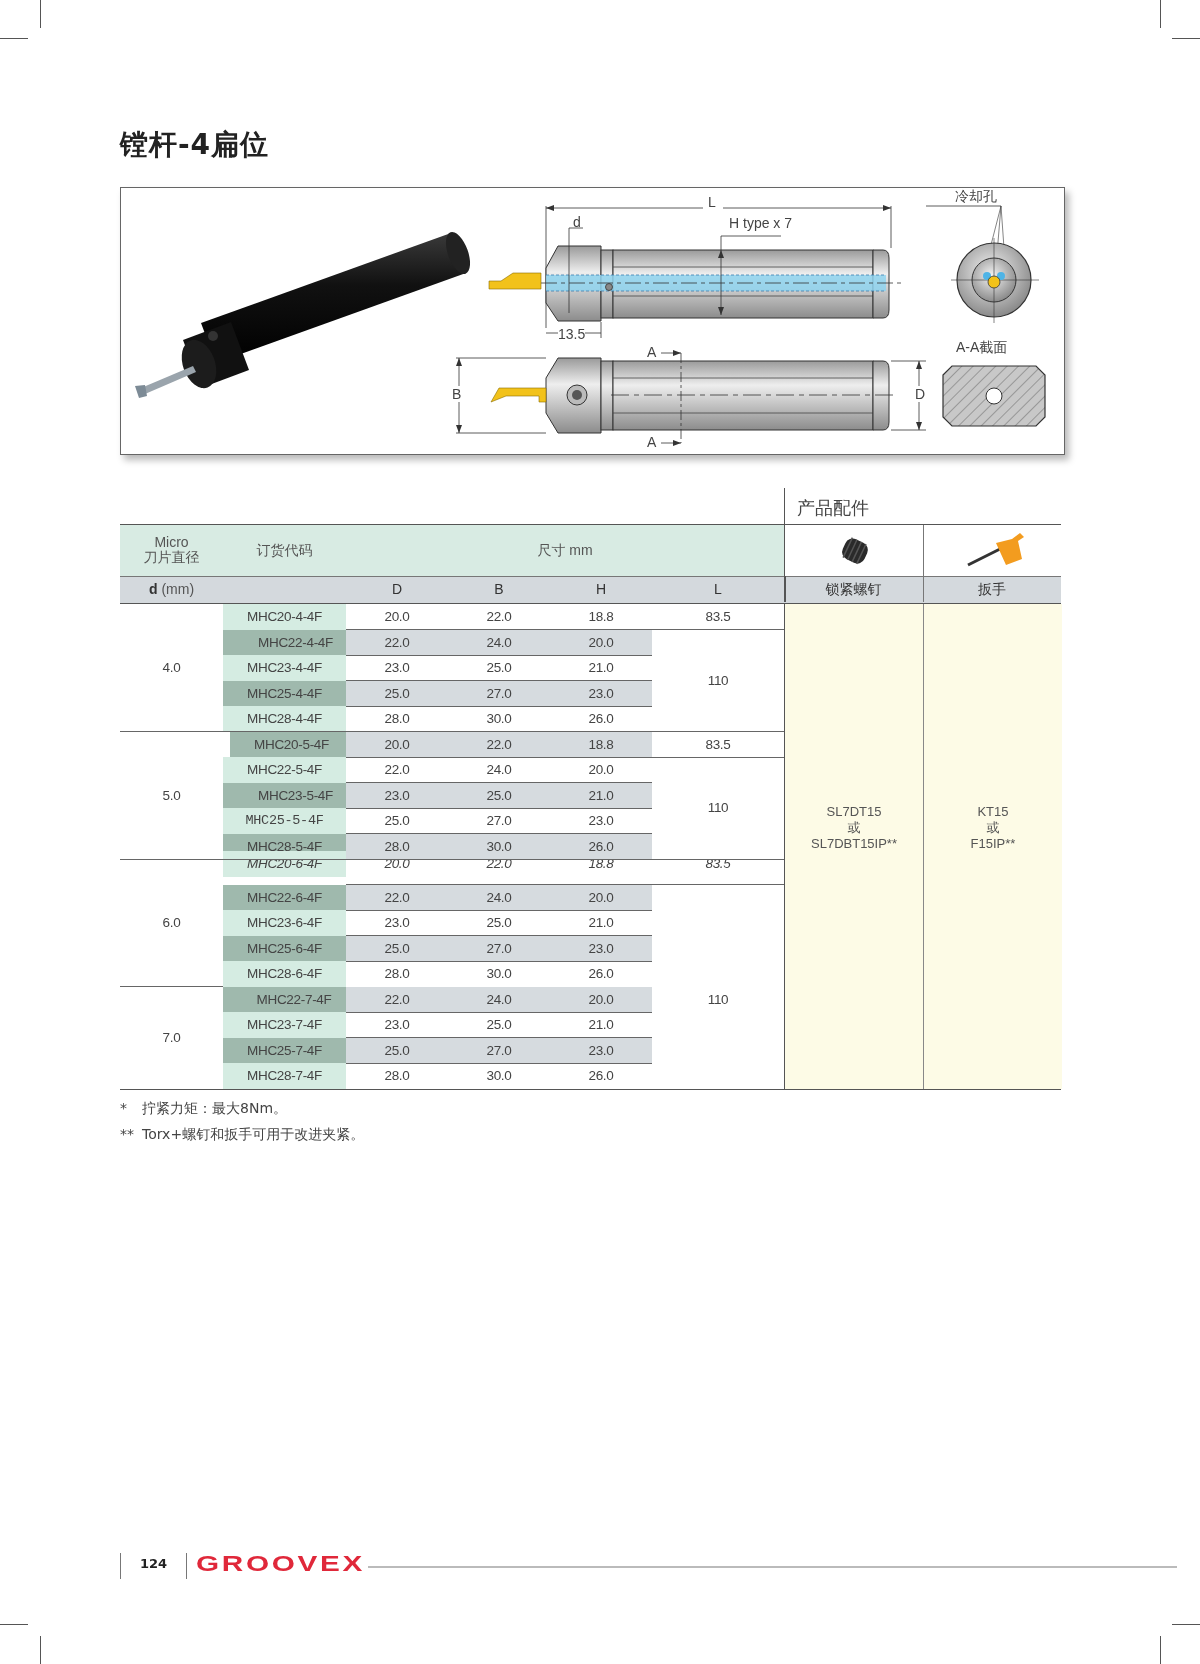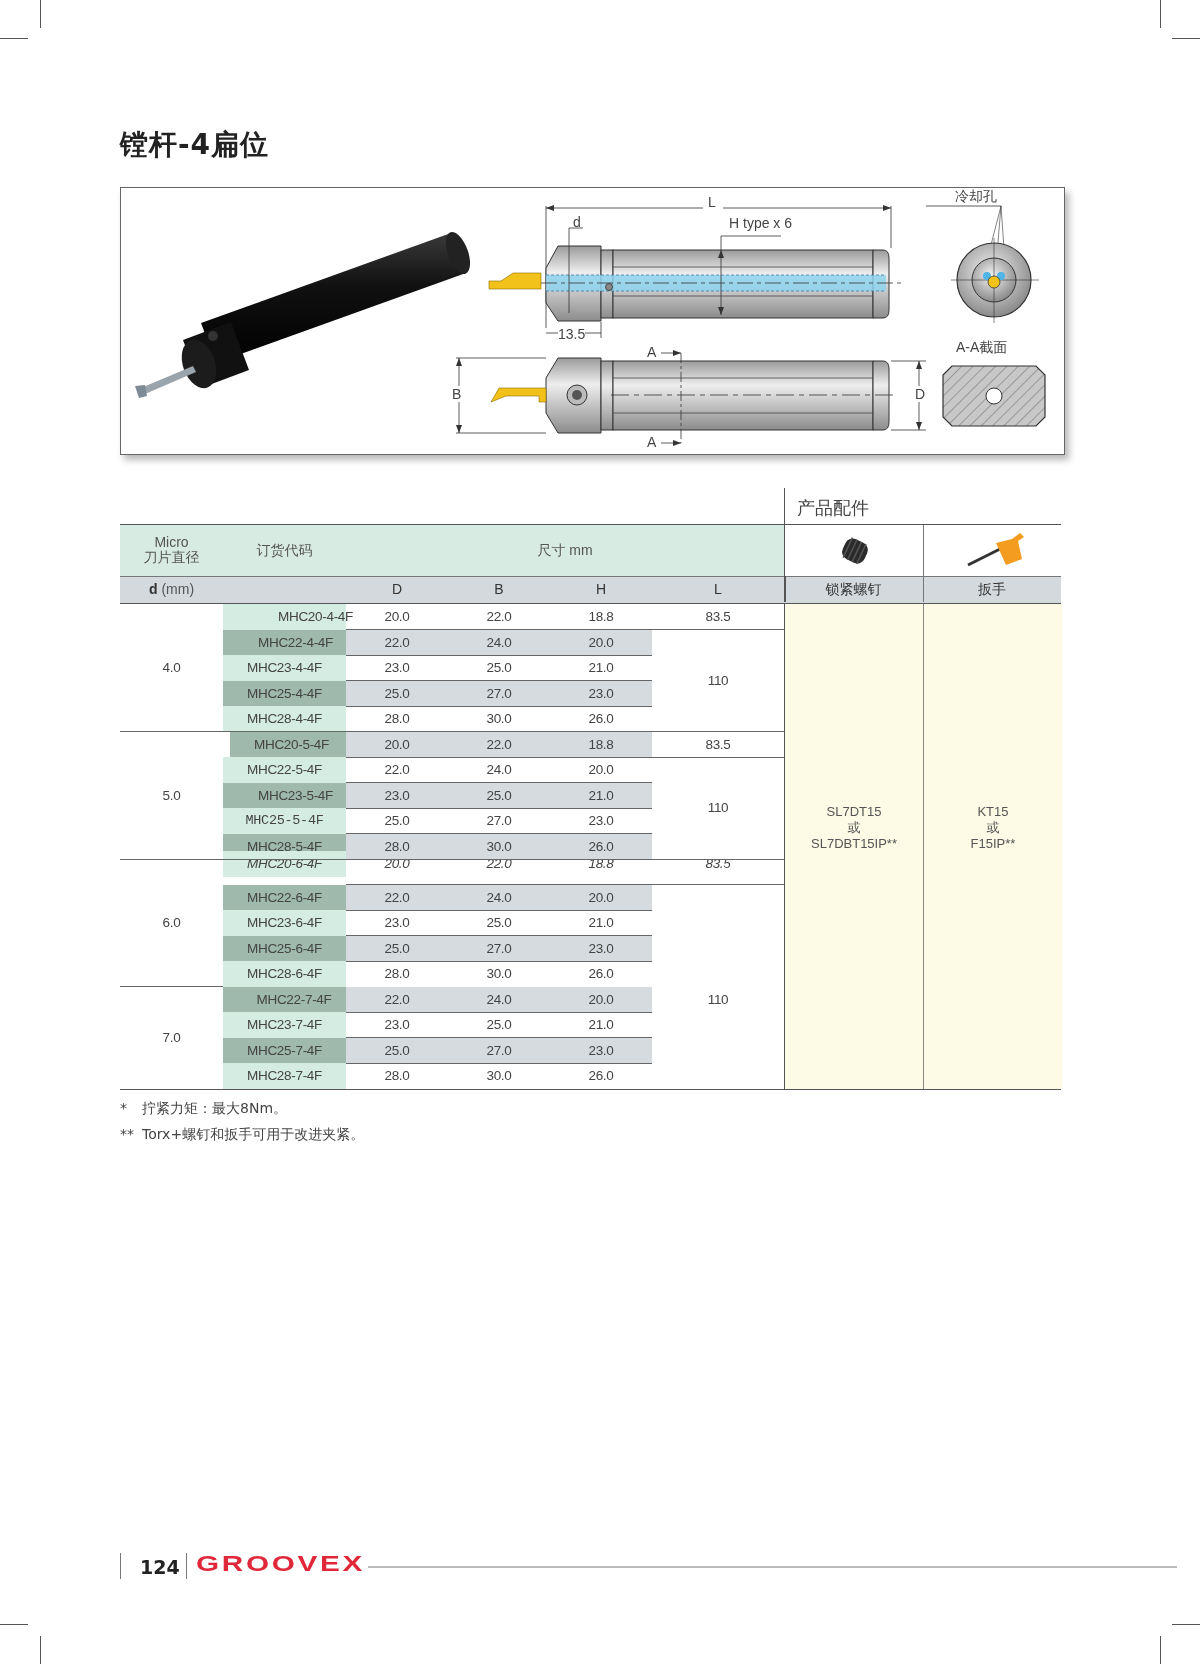--- a/index.html
+++ b/index.html
@@ -23,21 +23,21 @@
   .row{position:absolute;left:0;height:25.5px;width:664px;}
   .codecell{position:absolute;left:103px;width:123px;height:25.5px;}
   .valcell{position:absolute;left:226px;width:306px;height:25.5px;}
   .cell{position:absolute;top:0;height:25.5px;line-height:25.5px;font-family:"Liberation Sans",sans-serif;font-size:13.5px;color:#444;text-align:center;letter-spacing:-0.3px;}
   .line{position:absolute;height:1.2px;background:#666;}
   .acc-body{position:absolute;left:664px;top:0;width:277px;height:485px;background:#fdfbe6;border-left:1.5px solid #555;}
   .acc-body .sep{position:absolute;left:138px;top:0;width:1px;height:485px;background:#888;}
   .acc-text{position:absolute;top:200px;width:138px;text-align:center;font-family:"Liberation Sans",sans-serif;font-size:13px;line-height:16px;color:#555;}
   .note{position:absolute;left:120px;font-size:14px;color:#444;}
   .note .star{display:inline-block;width:22px;}
-  .footer-num{position:absolute;left:140px;top:1556px;font-size:19px;font-weight:bold;color:#222;}
+  .footer-num{position:absolute;left:140px;top:1556px;font-size:13px;font-weight:bold;color:#222;}
   .brand{position:absolute;left:196px;top:1551px;font-family:"Liberation Sans",sans-serif;font-weight:bold;font-size:22px;letter-spacing:2px;color:#e0283a;transform:scaleX(1.35);transform-origin:left center;}
 </style>
 </head>
 <body>
 
 <div class="crop" style="left:40px;top:0;width:1px;height:28px;"></div>
 <div class="crop" style="left:0;top:38px;width:28px;height:1px;"></div>
 <div class="crop" style="left:1160px;top:0;width:1px;height:28px;"></div>
 <div class="crop" style="left:1172px;top:38px;width:28px;height:1px;"></div>
 <div class="crop" style="left:40px;top:1636px;width:1px;height:28px;"></div>
@@ -148,21 +148,21 @@
       <line x1="873" y1="50" x2="873" y2="135" stroke="#333" stroke-width="0.6"></line>
       <circle cx="866" cy="88" r="4" fill="#4fb4e6"></circle>
       <circle cx="880" cy="88" r="4" fill="#4fb4e6"></circle>
       <circle cx="873" cy="94" r="6" fill="#f2c21a" stroke="#333" stroke-width="0.8"></circle>
       <polygon points="822,187 831,178 915,178 924,187 924,229 915,238 831,238 822,229" fill="url(#hatch)" stroke="#333" stroke-width="1.2"></polygon>
       <circle cx="873" cy="208" r="8" fill="#fff" stroke="#333" stroke-width="1"></circle>
     </g>
   </svg>
   <div class="dlabel" style="left:587px;top:6px;">L</div>
   <div class="dlabel" style="left:452px;top:26px;">d</div>
-  <div class="dlabel" style="left:608px;top:27px;">H type x 6</div>
+  <div class="dlabel" style="left:608px;top:27px;">H type x 7</div>
   <div class="dlabel" style="left:437px;top:138px;background:#fff;">13.5</div>
   <div class="dlabel" style="left:331px;top:198px;background:#fff;">B</div>
   <div class="dlabel" style="left:794px;top:198px;background:#fff;">D</div>
   <div class="dlabel" style="left:526px;top:156px;">A</div>
   <div class="dlabel" style="left:526px;top:246px;">A</div>
   <div class="dlabel" style="left:834px;top:0px;">冷却孔</div>
   <div class="dlabel" style="left:835px;top:151px;">A-A截面</div>
 </div>
 
 <div class="tbl">
@@ -208,21 +208,21 @@
     <div style="position:absolute;left:664px;top:-1px;width:1.5px;height:26px;background:#555;"></div>
     <div style="position:absolute;left:803px;top:-1px;width:1px;height:26px;background:#777;"></div>
     <div class="txt" style="left:664px;top:4px;width:139px;color:#333;">锁紧螺钉</div>
     <div class="txt" style="left:803px;top:4px;width:138px;color:#333;">扳手</div>
   </div>
 
   <div class="body">
 
     <div class="row" style="top:0px;">
       <div class="codecell" style="background:#d5ece2;">
-          <div class="cell" style="width:123px;padding-left:31px;">MHC20-4-4F</div>
+          <div class="cell" style="width:123px;">MHC20-4-4F</div>
         </div>
       <div class="cell" style="left:226px;width:102px;">20.0</div>
       <div class="cell" style="left:328px;width:102px;">22.0</div>
       <div class="cell" style="left:430px;width:102px;">18.8</div>
       <div class="cell" style="left:532px;width:132px;">83.5</div>
     </div>
     <div class="row" style="top:25.5px;">
       <div class="codecell" style="background:#9fb9ad;">
           <div class="cell" style="width:145px;">MHC22-4-4F</div>
         </div>

